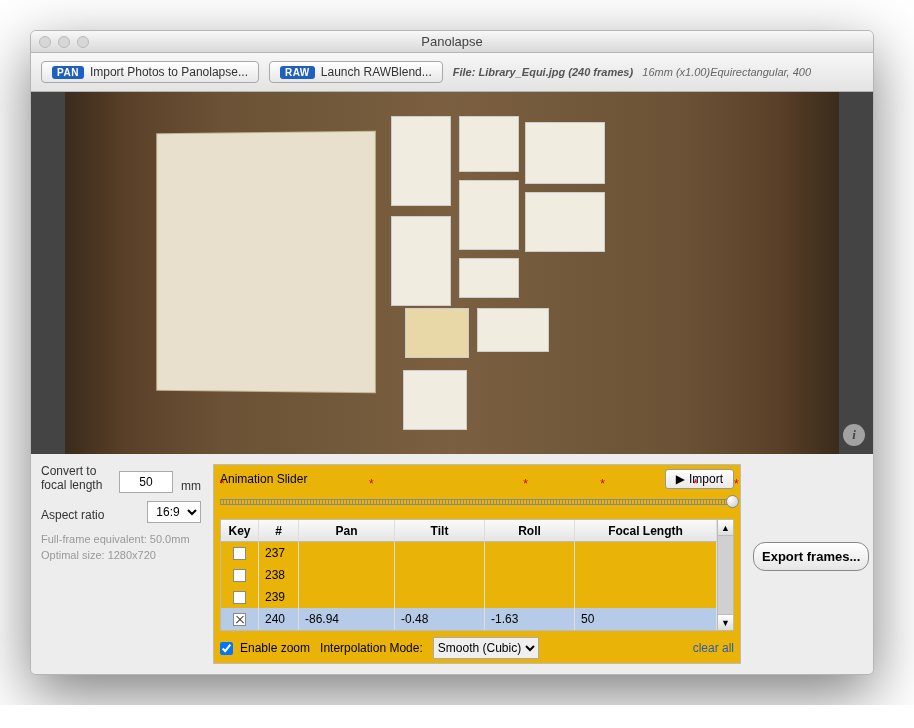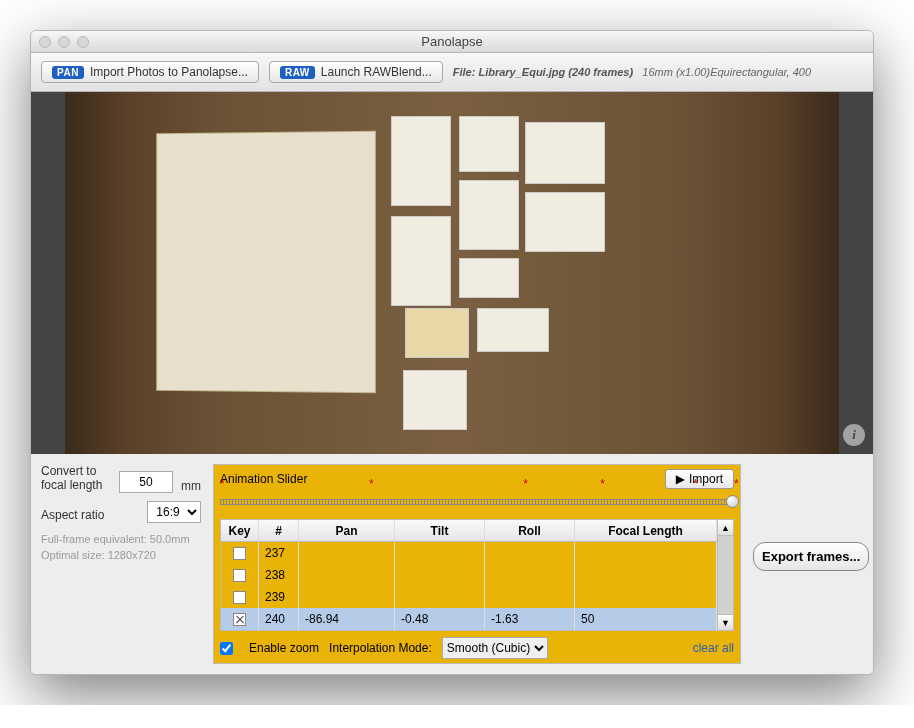--- a/index.html
+++ b/index.html
@@ -214,21 +214,21 @@
   background: linear-gradient(#fff,#ddd);
   border-bottom: 1px solid #bbb;
   cursor: pointer;
 }
 .vsb .arrow.bot { border-bottom: none; border-top: 1px solid #bbb; }
 .vsb .thumb { flex: 1; background: #d0d0d0; margin: 0; }
 .bottom-row {
   display: flex; align-items: center; gap: 10px;
   font-size: 12px; margin-top: 6px;
 }
-.bottom-row .ez { display: flex; align-items: center; gap: 16px; }
+.bottom-row .ez { display: flex; align-items: center; gap: 7px; }
 .bottom-row select {
   height: 22px; border: 1px solid #aaa; font-size: 12px;
 }
 .clear-all { margin-left: auto; color: #2a5db0; cursor: pointer; text-align: center; }
 .export-btn {
   padding: 6px 8px;
   border: 1px solid #888;
   background: linear-gradient(#fff,#e6e6e6);
   border-radius: 12px;
   font-size: 13px;

